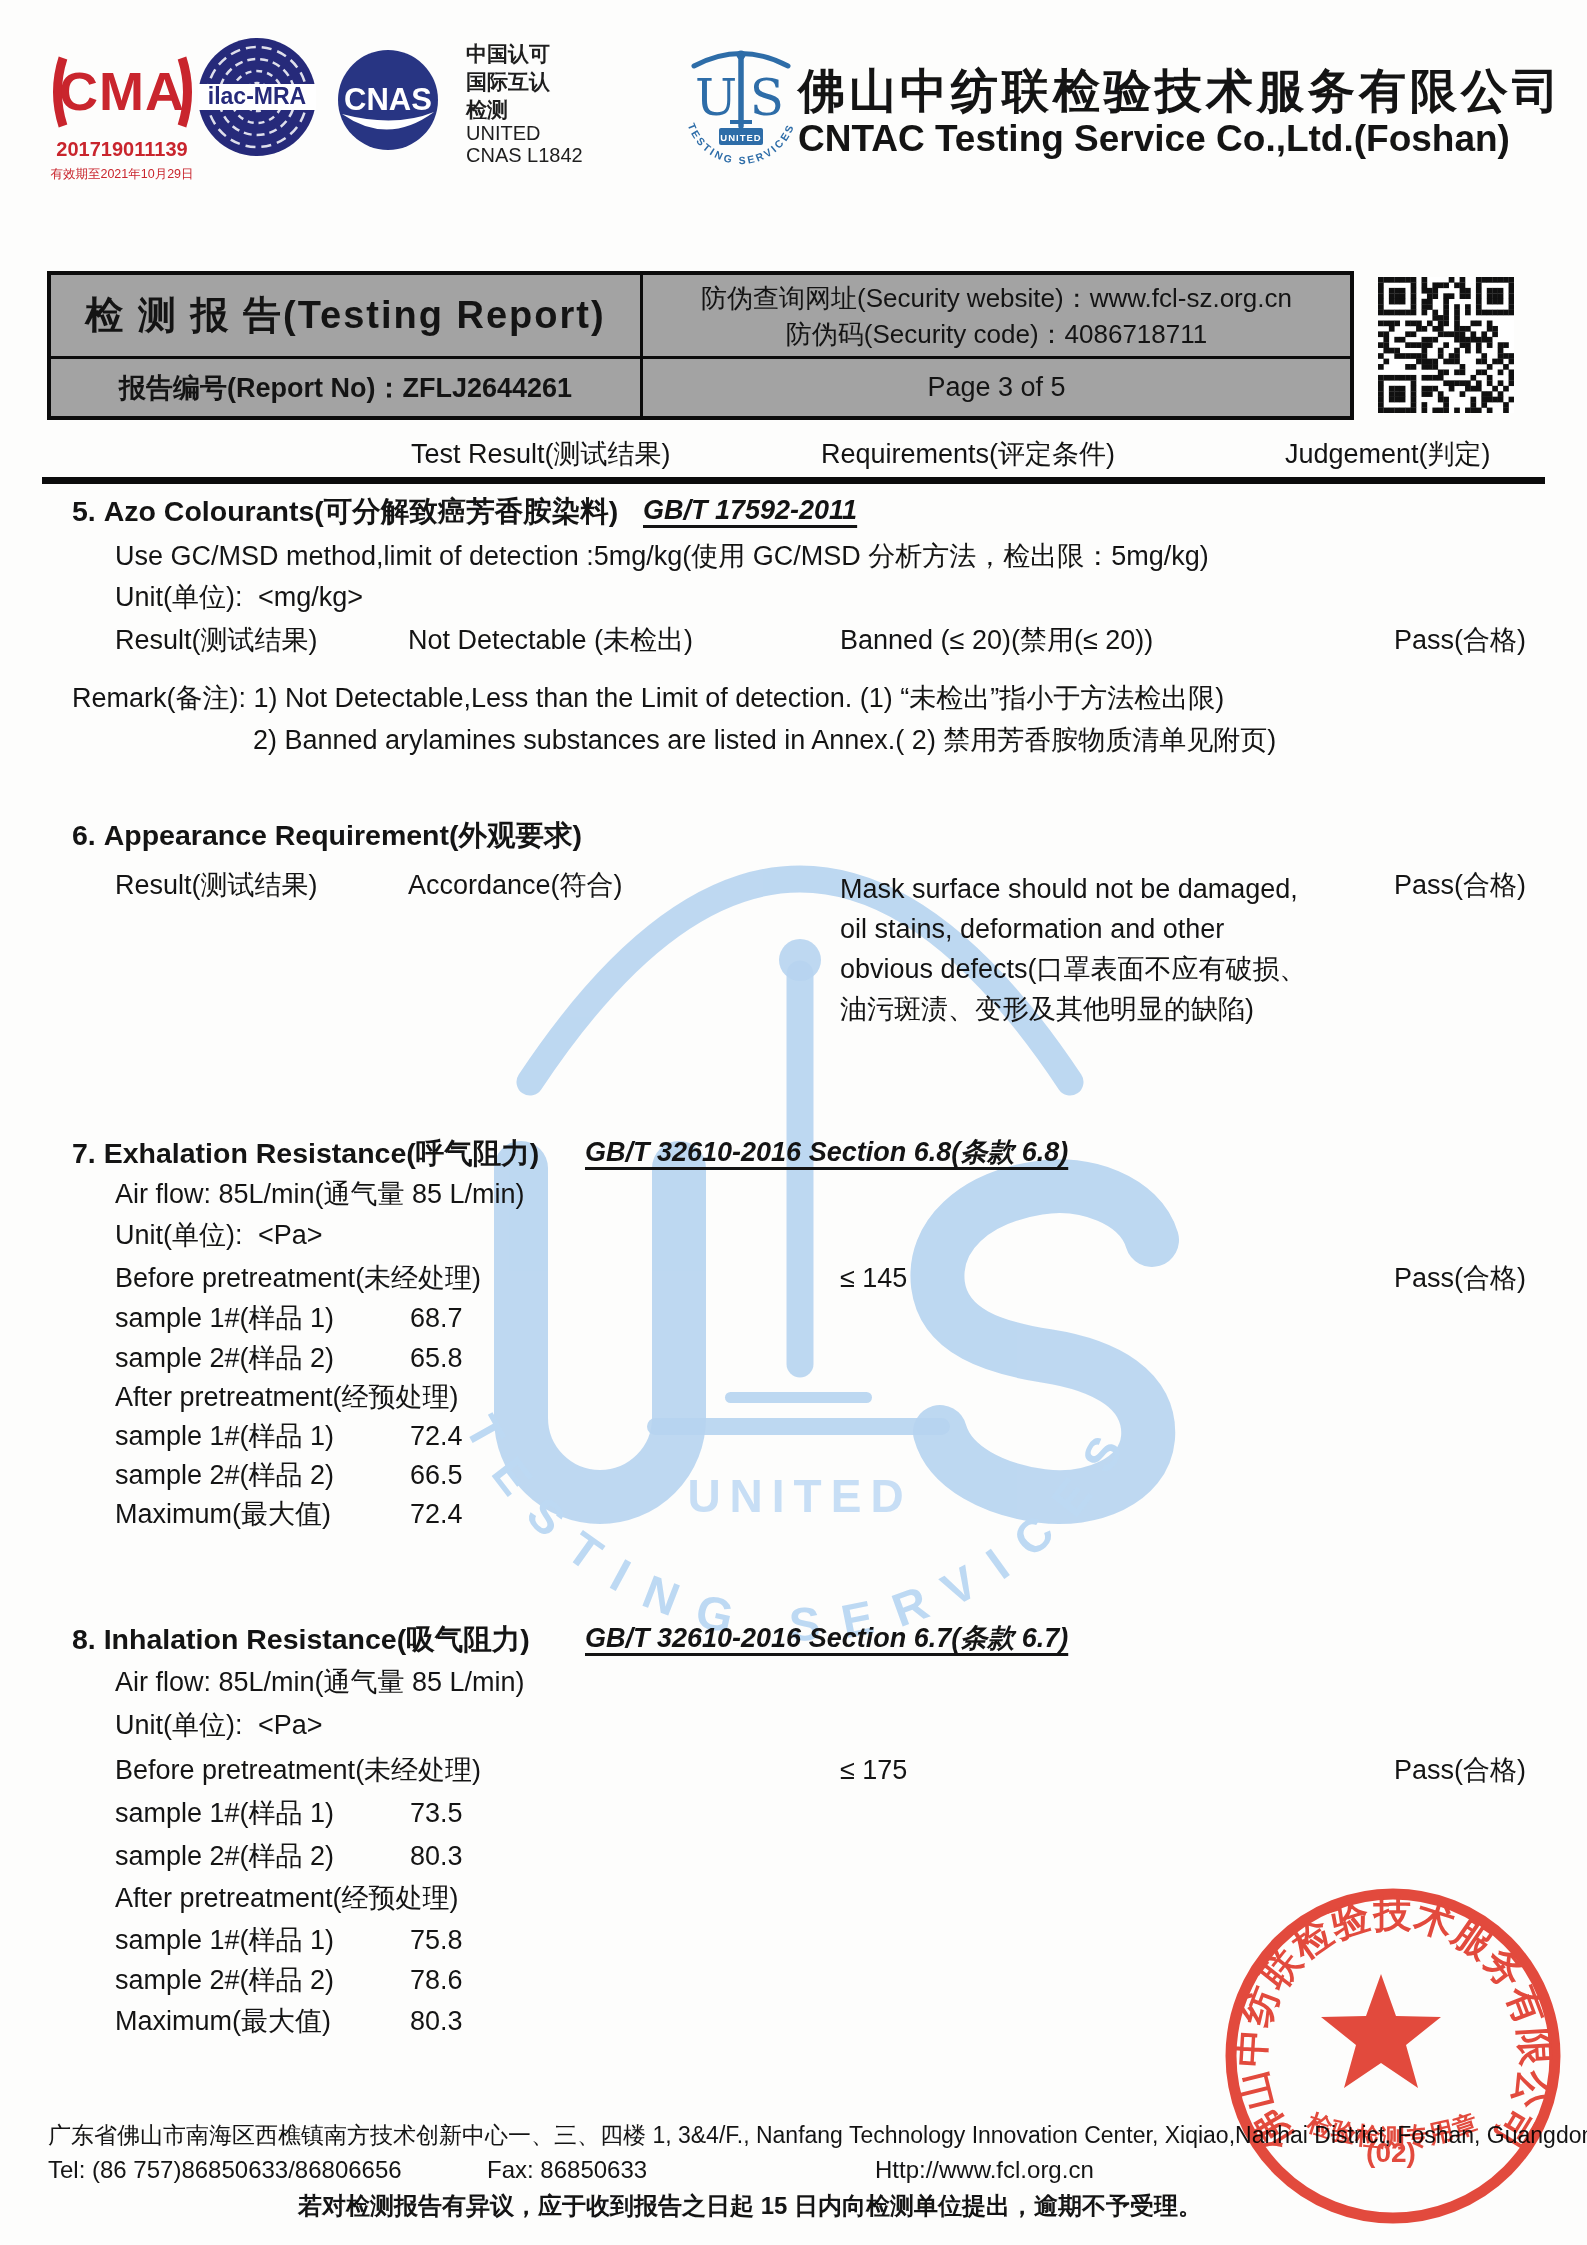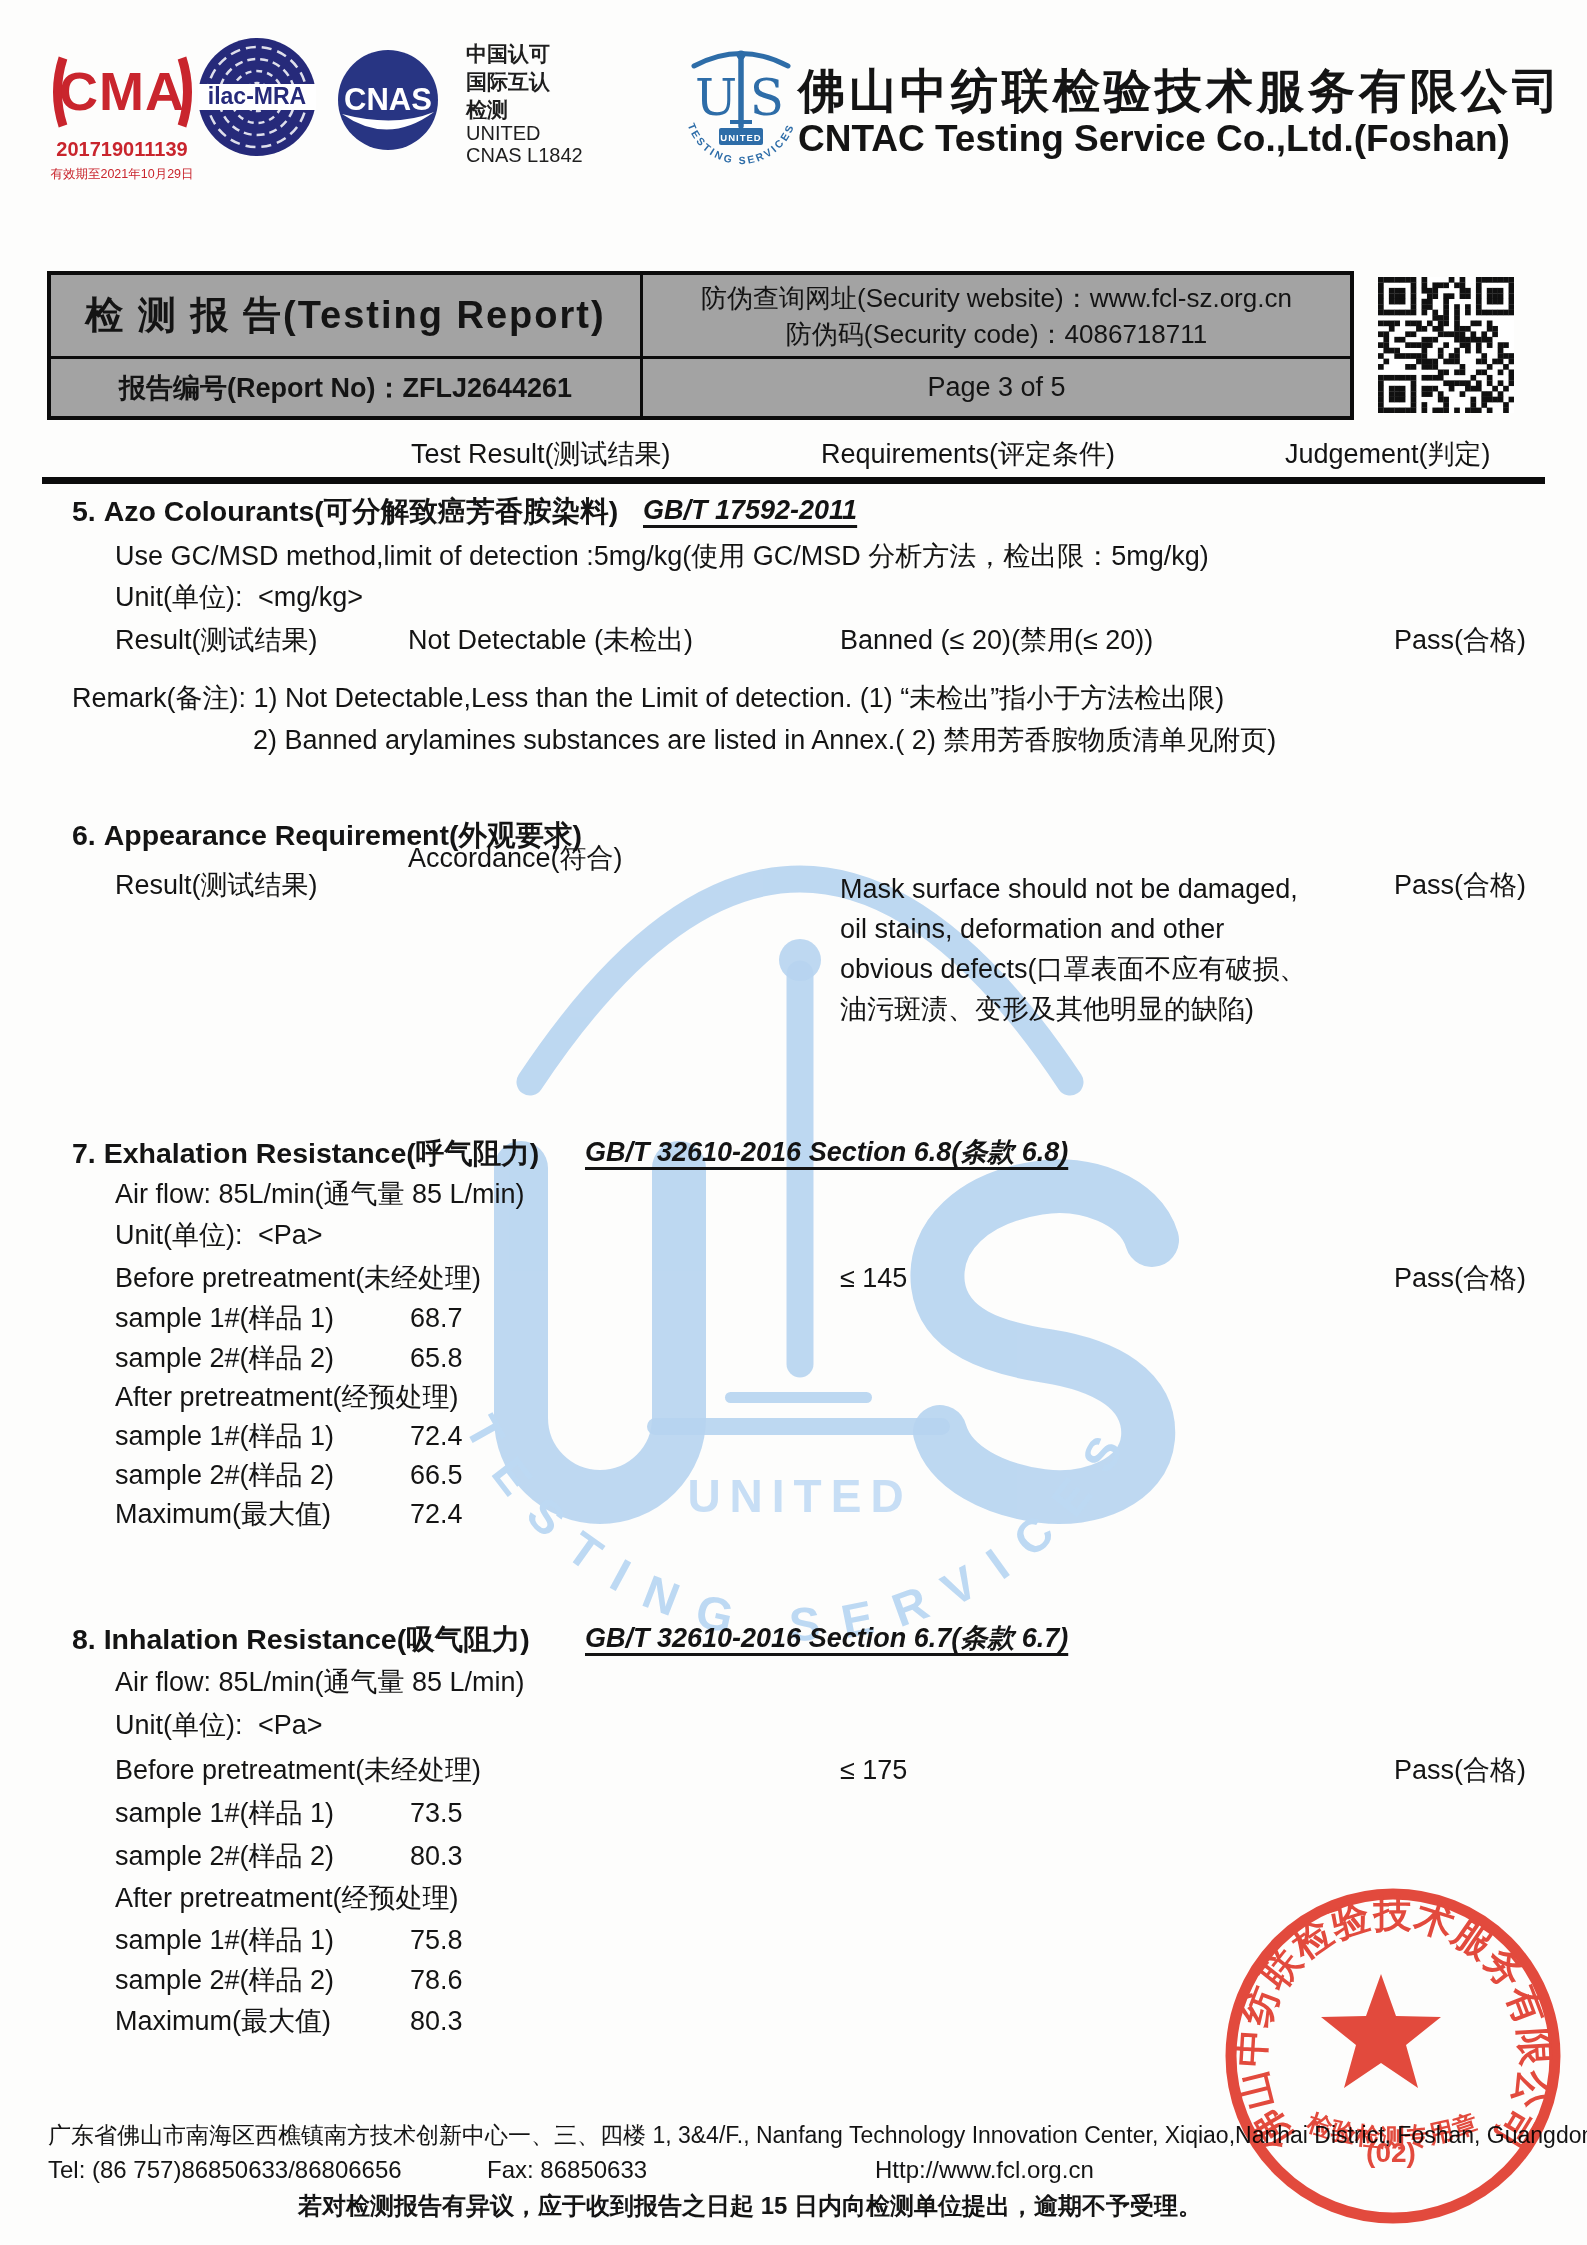--- a/index.html
+++ b/index.html
@@ -442,21 +442,21 @@
   <div class="t b" style="top:581px;left:258px">&lt;mg/kg&gt;</div>
   <div class="t" style="top:624px;left:115px">Result(测试结果)</div>
   <div class="t" style="top:624px;left:408px">Not Detectable (未检出)</div>
   <div class="t" style="top:624px;left:840px">Banned (≤ 20)(禁用(≤ 20))</div>
   <div class="t" style="top:624px;left:1394px">Pass(合格)</div>
   <div class="t" style="top:682px;left:72px">Remark(备注): 1) Not Detectable,Less than the Limit of detection. (1) “未检出”指小于方法检出限)</div>
   <div class="t" style="top:724px;left:253px">2) Banned arylamines substances are listed in Annex.( 2) 禁用芳香胺物质清单见附页)</div>
 
   <div class="t h" style="top:818px;left:72px"><span>6.</span>&nbsp;<span>Appearance Requirement(外观要求)</span></div>
   <div class="t" style="top:869px;left:115px">Result(测试结果)</div>
-  <div class="t" style="top:842px;left:408px">Accordance(符合)</div>
+  <div class="t" style="top:869px;left:408px">Accordance(符合)</div>
   <div class="t wrap" style="top:869px;left:840px">Mask surface should not be damaged, oil stains, deformation and other obvious defects(口罩表面不应有破损、油污斑渍、变形及其他明显的缺陷)</div>
   <div class="t" style="top:869px;left:1394px">Pass(合格)</div>
 
   <div class="t h" style="top:1136px;left:72px"><span>7.</span>&nbsp;<span>Exhalation Resistance(呼气阻力)</span></div>
   <div class="t std" style="top:1136px;left:585px">GB/T 32610-2016 Section 6.8(条款 6.8)</div>
   <div class="t" style="top:1178px;left:115px">Air flow: 85L/min(通气量 85 L/min)</div>
   <div class="t" style="top:1219px;left:115px">Unit(单位):</div>
   <div class="t b" style="top:1219px;left:258px">&lt;Pa&gt;</div>
 
   <div class="t" style="top:1262px;left:115px">Before pretreatment(未经处理)</div>

